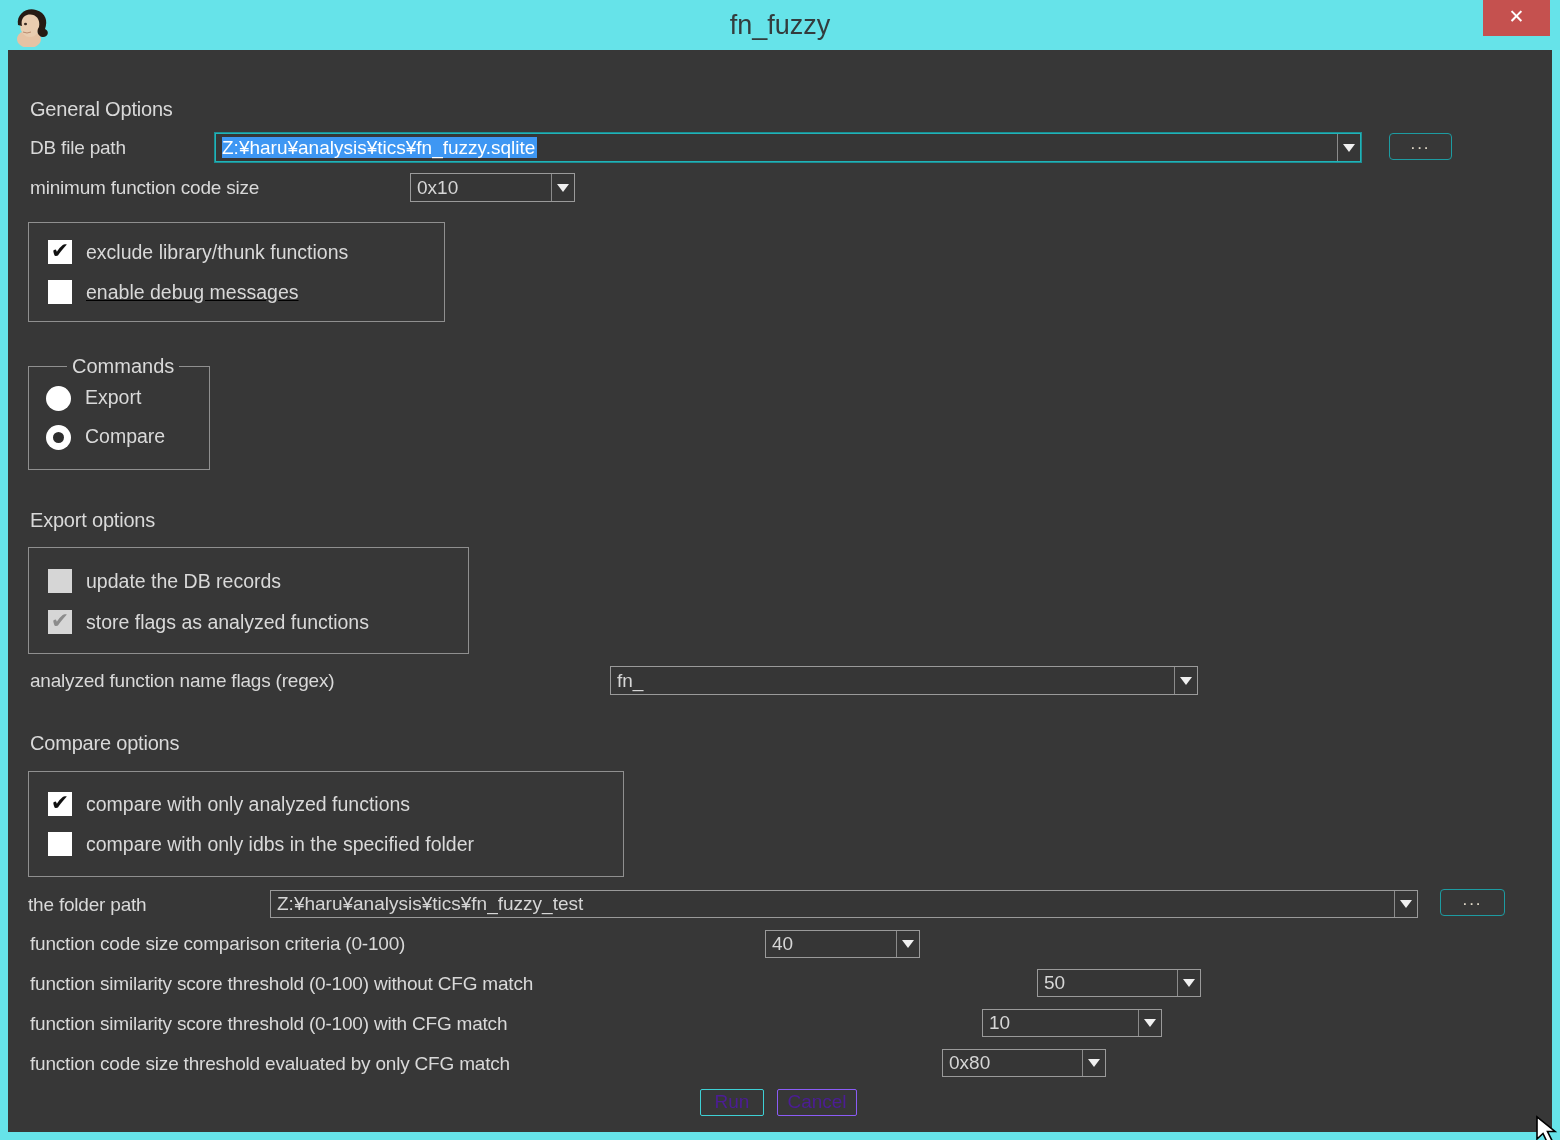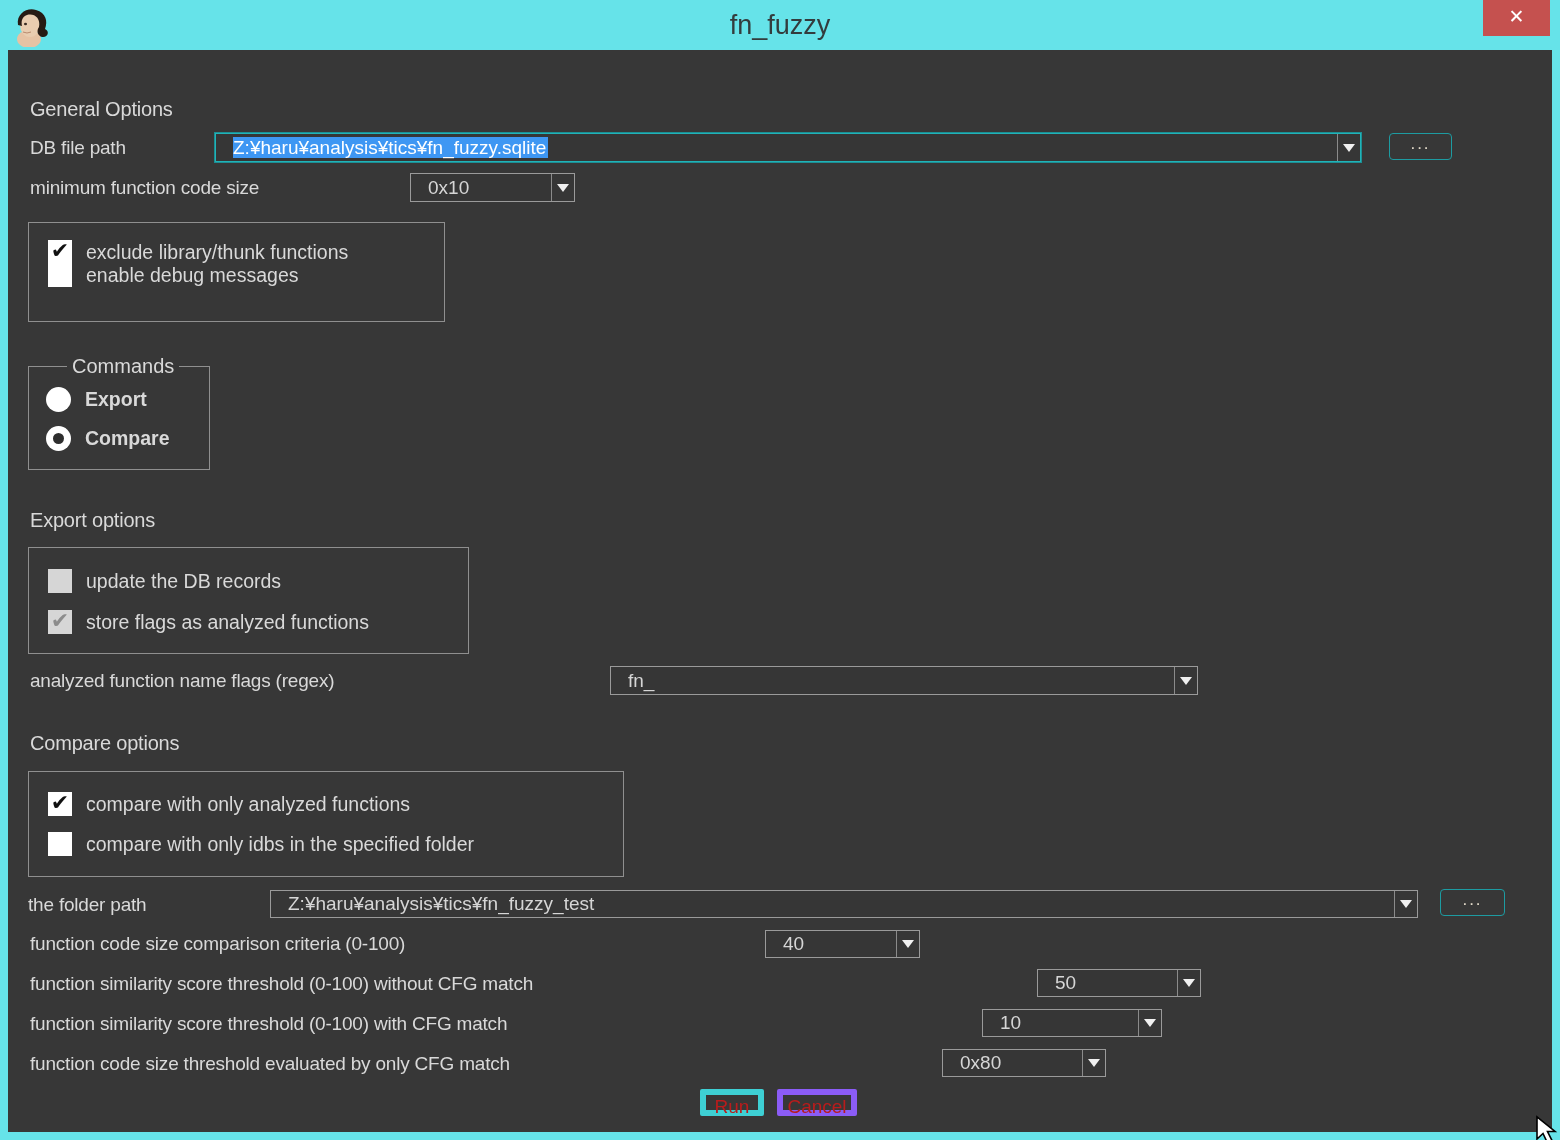--- a/index.html
+++ b/index.html
@@ -24,36 +24,36 @@
   
   .body-panel{position:absolute;left:8px;top:50px;width:1544px;height:1082px;background:#373737;}
   .lbl{position:absolute;color:#d9d9d9;font-size:19px;letter-spacing:-0.2px;white-space:nowrap;}
   .section{font-size:20px;}
   
   .combo{
     position:absolute;height:29px;background:#363636;border:1px solid #9a9a9a;
     box-sizing:border-box;display:flex;align-items:center;
   }
   .combo.focused{border:1px solid #21b3b8;box-shadow:0 0 0 1px #1d8f94;}
-  .combo-text{flex:1;padding-left:17px;font-size:19px;color:#d6d6d6;white-space:nowrap;overflow:hidden;}
+  .combo-text{flex:1;padding-left:6px;font-size:19px;color:#d6d6d6;white-space:nowrap;overflow:hidden;}
   .sel{background:#3e97f3;color:#ffffff;padding-right:2px;}
   .combo-arrow-zone{
     width:22px;align-self:stretch;border-left:1px solid #8b8b8b;
     display:flex;align-items:center;justify-content:center;
   }
   .tri{width:0;height:0;border-left:6px solid transparent;border-right:6px solid transparent;border-top:8px solid #f0f0f0;}
   
   .browse-btn{
     position:absolute;height:27px;box-sizing:border-box;background:transparent;
     border:1px solid #1d9ba1;border-radius:4px;color:#e4dccb;font-size:17px;
     text-align:center;line-height:20px;letter-spacing:2px;
   }
   .foot-btn{
     position:absolute;height:27px;box-sizing:border-box;background:transparent;
-    border:6px solid #8b5cf6;border-radius:2px;color:#b91c1c;font-size:19px;
+    border:1px solid #8b5cf6;border-radius:2px;color:#4c1d95;font-size:19px;
     text-align:center;line-height:24px;
   }
   .foot-btn.primary{border-color:#3ed0d4;}
   
   .groupbox{position:absolute;border:1px solid #8f8f8f;box-sizing:border-box;}
   .group-legend{
     position:absolute;top:-12px;left:38px;background:#373737;padding:0 5px;
     color:#d9d9d9;font-size:20px;white-space:nowrap;text-align:right;
   }
   
@@ -61,21 +61,21 @@
   .cb-box{
     width:24px;height:24px;background:#ffffff;display:flex;align-items:center;
     justify-content:center;flex:none;
   }
   .cb-box.disabled{background:#d6d6d6;}
   .cb-check{display:none;font-size:22px;font-weight:bold;color:#111;line-height:1;margin-top:-2px;}
   .cb-box.checked .cb-check{display:block;}
   .cb-box.disabled .cb-check{color:#8c8c8c;}
   .cb-label{margin-left:14px;color:#d9d9d9;font-size:19.5px;white-space:nowrap;}
   
-  .radio-row{position:absolute;display:flex;align-items:center;height:27px;font-weight:bold;}
+  .radio-row{position:absolute;display:flex;align-items:flex-start;height:27px;}
   .radio{
     width:25px;height:25px;border-radius:50%;background:#ffffff;flex:none;
     display:flex;align-items:center;justify-content:center;
   }
   .radio-dot{display:none;width:11px;height:11px;border-radius:50%;background:#2e2e2e;}
   .radio.selected .radio-dot{display:block;}
   .radio-label{margin-left:14px;color:#d9d9d9;font-size:19.5px;white-space:nowrap;}
   
   .cursor{position:absolute;left:1533px;top:1115px;width:30px;height:30px;}
 </style>
@@ -117,21 +117,21 @@
       </span>
   </div>
 
   <div class="groupbox" style="left:28px;top:222px;width:417px;height:100px;"></div>
   <div class="cb-row" style="left:48px;top:239px;">
     <span class="cb-box checked">
         <span class="cb-check">✔</span>
       </span>
     <span class="cb-label">exclude library/thunk functions</span>
   </div>
-  <div class="cb-row" style="left:48px;top:262px;">
+  <div class="cb-row" style="left:48px;top:279px;text-decoration:underline;">
     <span class="cb-box"></span>
     <span class="cb-label">enable debug messages</span>
   </div>
 
   <div class="groupbox" style="left:28px;top:366px;width:182px;height:104px;">
     <span class="group-legend">Commands</span>
   </div>
   <div class="radio-row" style="left:46px;top:386px;">
     <span class="radio"></span>
     <span class="radio-label">Export</span>

